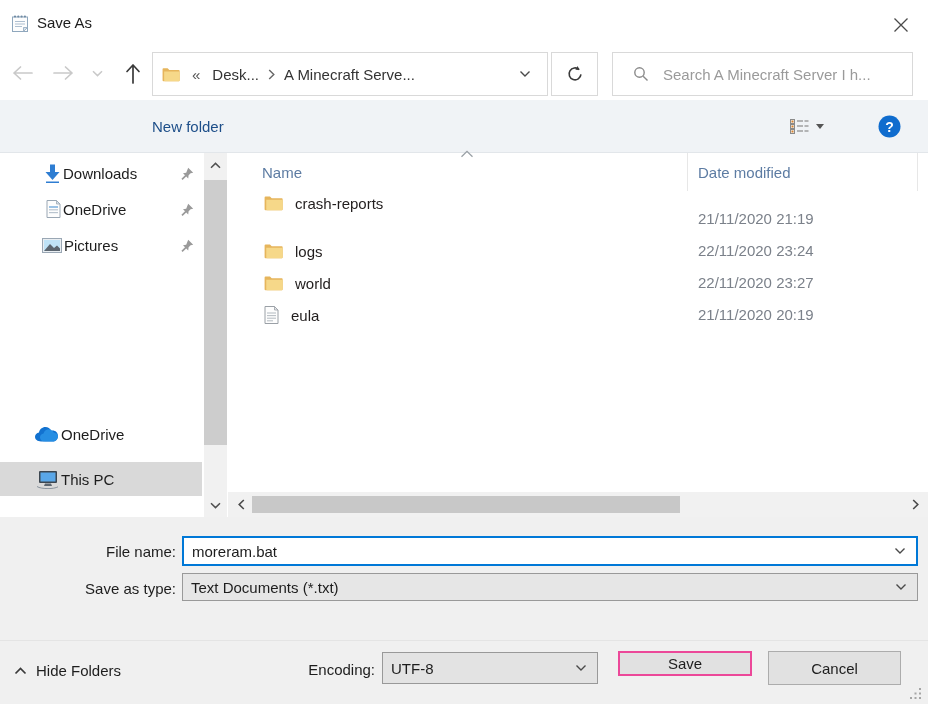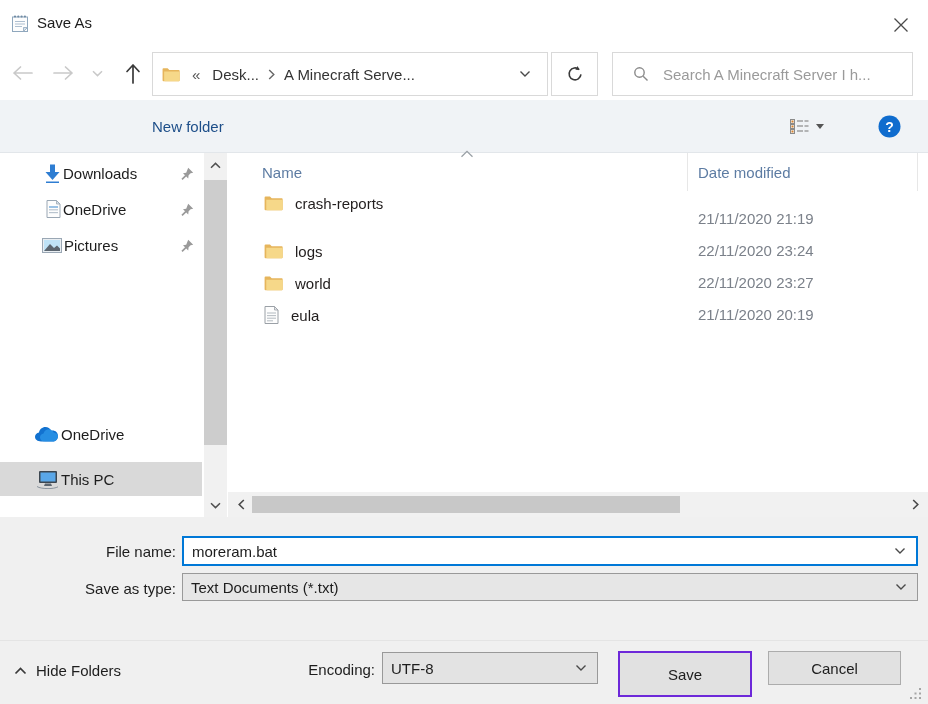--- a/index.html
+++ b/index.html
@@ -400,21 +400,21 @@
   <span class="abs" style="left:280px;top:144px;width:95px;text-align:right;font-size:15px;">Encoding:</span>
   <div class="combo" style="left:382px;top:135px;width:216px;height:32px;background:#e3e3e3;">
     <span>UTF-8</span>
     <span class="chev">
       <svg width="12" height="8" viewBox="0 0 12 8">
           <path d="M1.5 1.5 L6 6 L10.5 1.5" fill="none" stroke="#4a4a4a" stroke-width="1.4"></path>
         </svg>
     </span>
   </div>
 
-  <button class="plainbtn button" style="left:618px;top:134px;width:134px;height:46px;border:2px solid #6d28d9;">
+  <button class="plainbtn button" style="left:618px;top:134px;width:134px;height:25px;border:2px solid #ec4899;">
     <span>Save</span>
   </button>
   <button class="plainbtn button" style="left:768px;top:134px;width:133px;height:34px;border:1px solid #acacac;">
     <span>Cancel</span>
   </button>
 
   <span class="grip">
     <svg width="13" height="13" viewBox="0 0 13 13">
       <g fill="#a5a5a5">
         <rect x="10" y="1" width="2" height="2"></rect>

